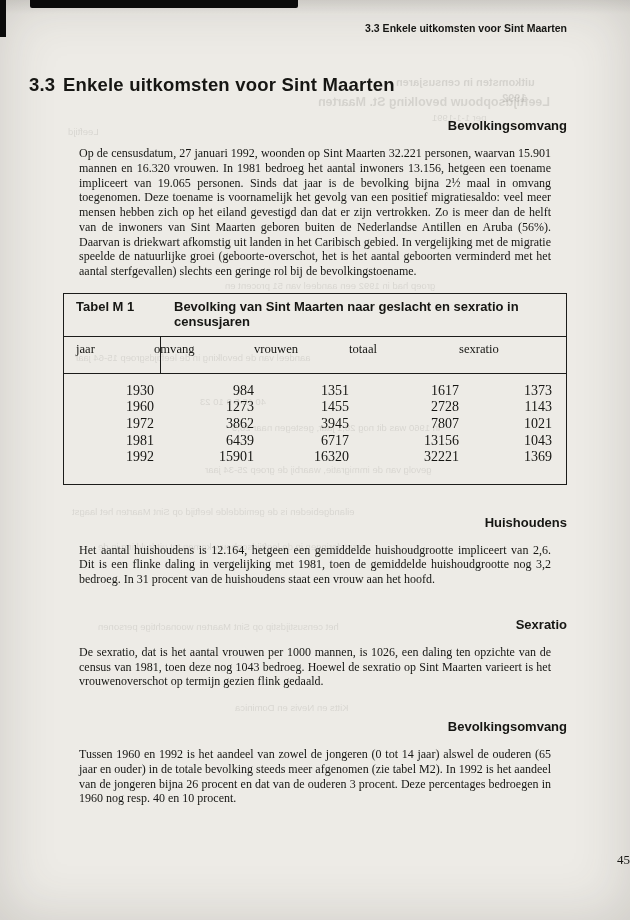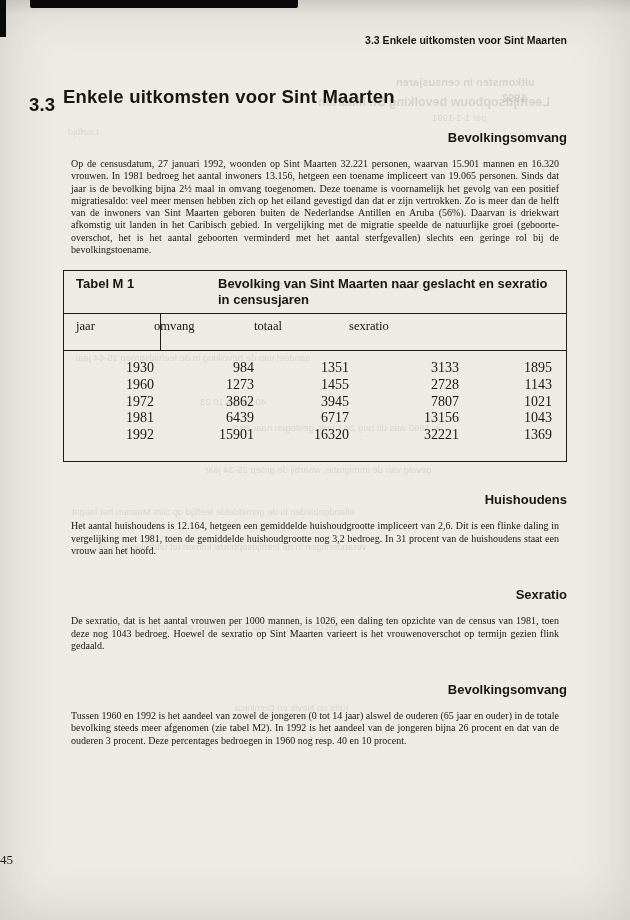--- a/index.html
+++ b/index.html
@@ -12,48 +12,48 @@
   .scan-top { position:absolute; top:0; left:30px; width:268px; height:8px; background:#0a0a0a; border-radius:0 0 2px 2px; }
   .scan-left { position:absolute; top:0; left:0; width:6px; height:37px; background:#0a0a0a; }
 
   .ghosts span {
     position:absolute; transform:scaleX(-1); white-space:nowrap;
     color:#4e4c46; opacity:.15; filter:blur(.45px);
     font-family:"Liberation Sans",sans-serif; font-weight:bold; font-size:11px;
   }
   .ghosts span.sm { font-size:9.5px; font-weight:normal; opacity:.13; }
 
-  .content { position:absolute; inset:0; padding:12px 63px; z-index:2; }
+  .content { position:absolute; inset:0; padding:0 63px; z-index:2; }
 
   .runhead { margin:0; padding-top:22px; text-align:right;
     font:bold 10.5px "Liberation Sans",sans-serif; }
 
   h1.maintitle { position:relative; margin:40px 0 0;
     font:bold 18.5px "Liberation Sans",sans-serif; letter-spacing:.2px; }
-  h1.maintitle .num { position:absolute; left:-34px; top:8px; }
+  h1.maintitle .num { position:absolute; left:-34px; top:0; }
 
   h2.sec { margin:22px 0 0; font:bold 13px "Liberation Sans",sans-serif;text-align:right; }
   h2.sec.gap { margin-top:30px; }
-  p.body { margin:13px 8px 0; font-size:10px; line-height:1.23; text-align:justify; }
+  p.body { margin:13px 16px 0; font-size:12px; line-height:1.23; text-align:justify; }
 
   .tbox { margin-top:14px; border:1.4px solid #1c1c1a; position:relative; background:transparent; }
   .t-title { display:flex; padding:5px 12px 6px; border-bottom:1.4px solid #1c1c1a;
-    font:bold 13px/15.5px "Liberation Sans",sans-serif;gap:44px; }
+    font:bold 13px/15.5px "Liberation Sans",sans-serif; }
   .t-title .lbl { width:90px; flex:none; }
   .t-title .ttl { width:382px;margin-left:8px; }
   .t-head { display:grid; grid-template-columns:78px 100px 95px 110px 93px;
     padding:5px 12px 0; height:31px; font-size:12.6px; position:relative;
     border-bottom:1.4px solid #1c1c1a; }
   .t-head span { }
   .t-head .vline { position:absolute; left:96px; top:0; bottom:0; width:1.3px; background:#1c1c1a; }
   .t-data { padding:9px 12px 18px; font-size:14px; }
   .t-data .r { display:grid; grid-template-columns:78px 100px 95px 110px 93px; line-height:16.6px; }
   .t-data .r span { text-align:right; }
 
-  .pagenum { position:absolute; bottom:52px; left:0; width:100%; text-align:left; font-size:13px; }
+  .pagenum { position:absolute; bottom:52px; left:0; width:100%; text-align:right; font-size:13px; }
 </style>
 </head>
 <body>
 
 <div class="page">
 
   <div class="scan-top"></div>
   <div class="scan-left"></div>
 
   <div class="ghosts">
@@ -86,31 +86,32 @@
     <p class="body">Op de censusdatum, 27 januari 1992, woonden op Sint Maarten 32.221 personen, waarvan 15.901 mannen en 16.320 vrouwen. In 1981 bedroeg het aantal inwoners 13.156, hetgeen een toename impliceert van 19.065 personen. Sinds dat jaar is de bevolking bijna 2½ maal in omvang toegenomen. Deze toename is voornamelijk het gevolg van een positief migratiesaldo: veel meer mensen hebben zich op het eiland gevestigd dan dat er zijn vertrokken. Zo is meer dan de helft van de inwoners van Sint Maarten geboren buiten de Nederlandse Antillen en Aruba (56%). Daarvan is driekwart afkomstig uit landen in het Caribisch gebied. In vergelijking met de migratie speelde de natuurlijke groei (geboorte-overschot, het is het aantal geboorten verminderd met het aantal sterfgevallen) slechts een geringe rol bij de bevolkingstoename.</p>
 
     <div class="tbox">
       <div class="t-title">
         <span class="lbl">Tabel M 1</span>
         <span class="ttl">Bevolking van Sint Maarten naar geslacht en sexratio in censusjaren</span>
       </div>
       <div class="t-head">
         <span>jaar</span>
         <span>omvang</span>
+        <span>vrouwen</span>
         <span>totaal</span>
         <span>sexratio</span>
         <i class="vline"></i>
       </div>
       <div class="t-data">
         <div class="r">
           <span>1930</span>
           <span>984</span>
           <span>1351</span>
-          <span>3133</span>
-          <span>1895</span>
+          <span>1617</span>
+          <span>1373</span>
         </div>
         <div class="r">
           <span>1960</span>
           <span>1273</span>
           <span>1455</span>
           <span>2728</span>
           <span>1143</span>
         </div>
         <div class="r">
           <span>1972</span>

